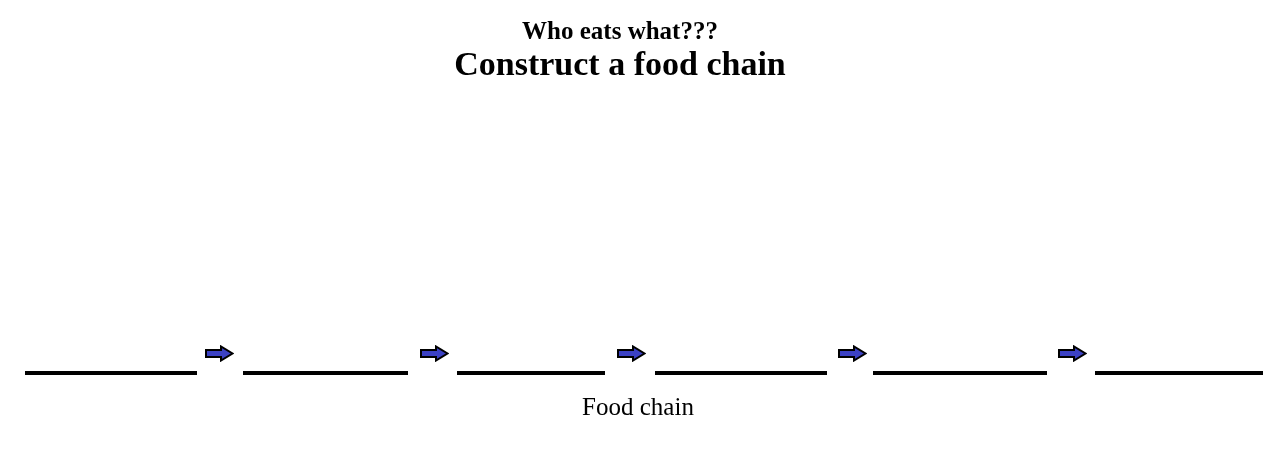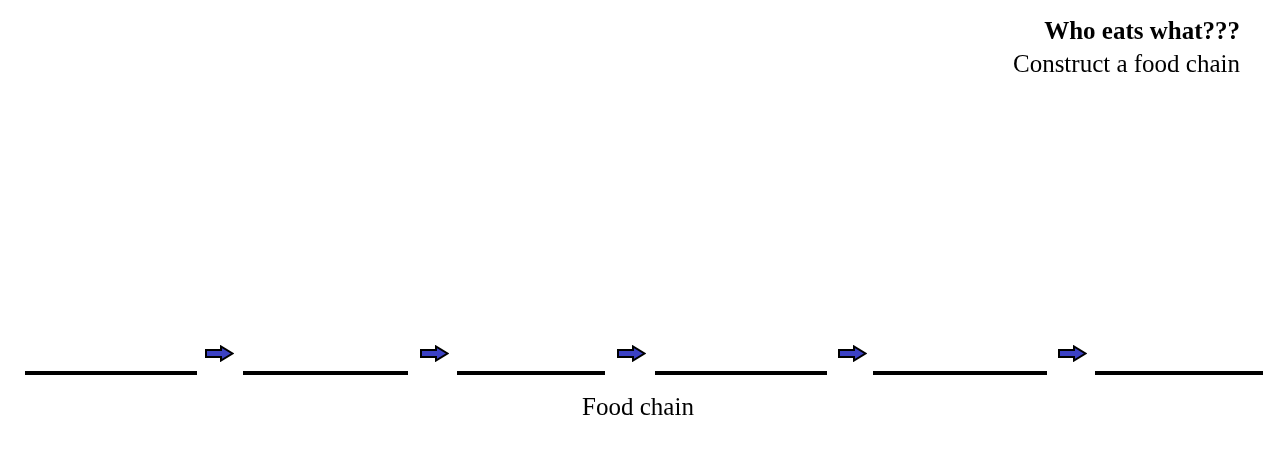--- a/index.html
+++ b/index.html
@@ -20,31 +20,31 @@
     background: var(--background);
     overflow: hidden;
     font-family: "Liberation Serif", "DejaVu Serif", serif;
     color: var(--text);
   }
   .header {
     position: absolute;
     top: 14px;
     left: 0;
     width: 1240px;
-    text-align: right;
+    text-align: center;
   }
   .title {
     font-size: 25px;
     line-height: 33px;
     font-weight: bold;
   }
   .subtitle {
-    font-size: 25px;
+    font-size: 34px;
     line-height: 33px;
-    font-weight: normal;
+    font-weight: bold;
   }
   .chain-row {
     position: absolute;
     top: 0;
     left: 0;
     width: 1283px;
     height: 452px;
   }
   .blank {
     position: absolute;

